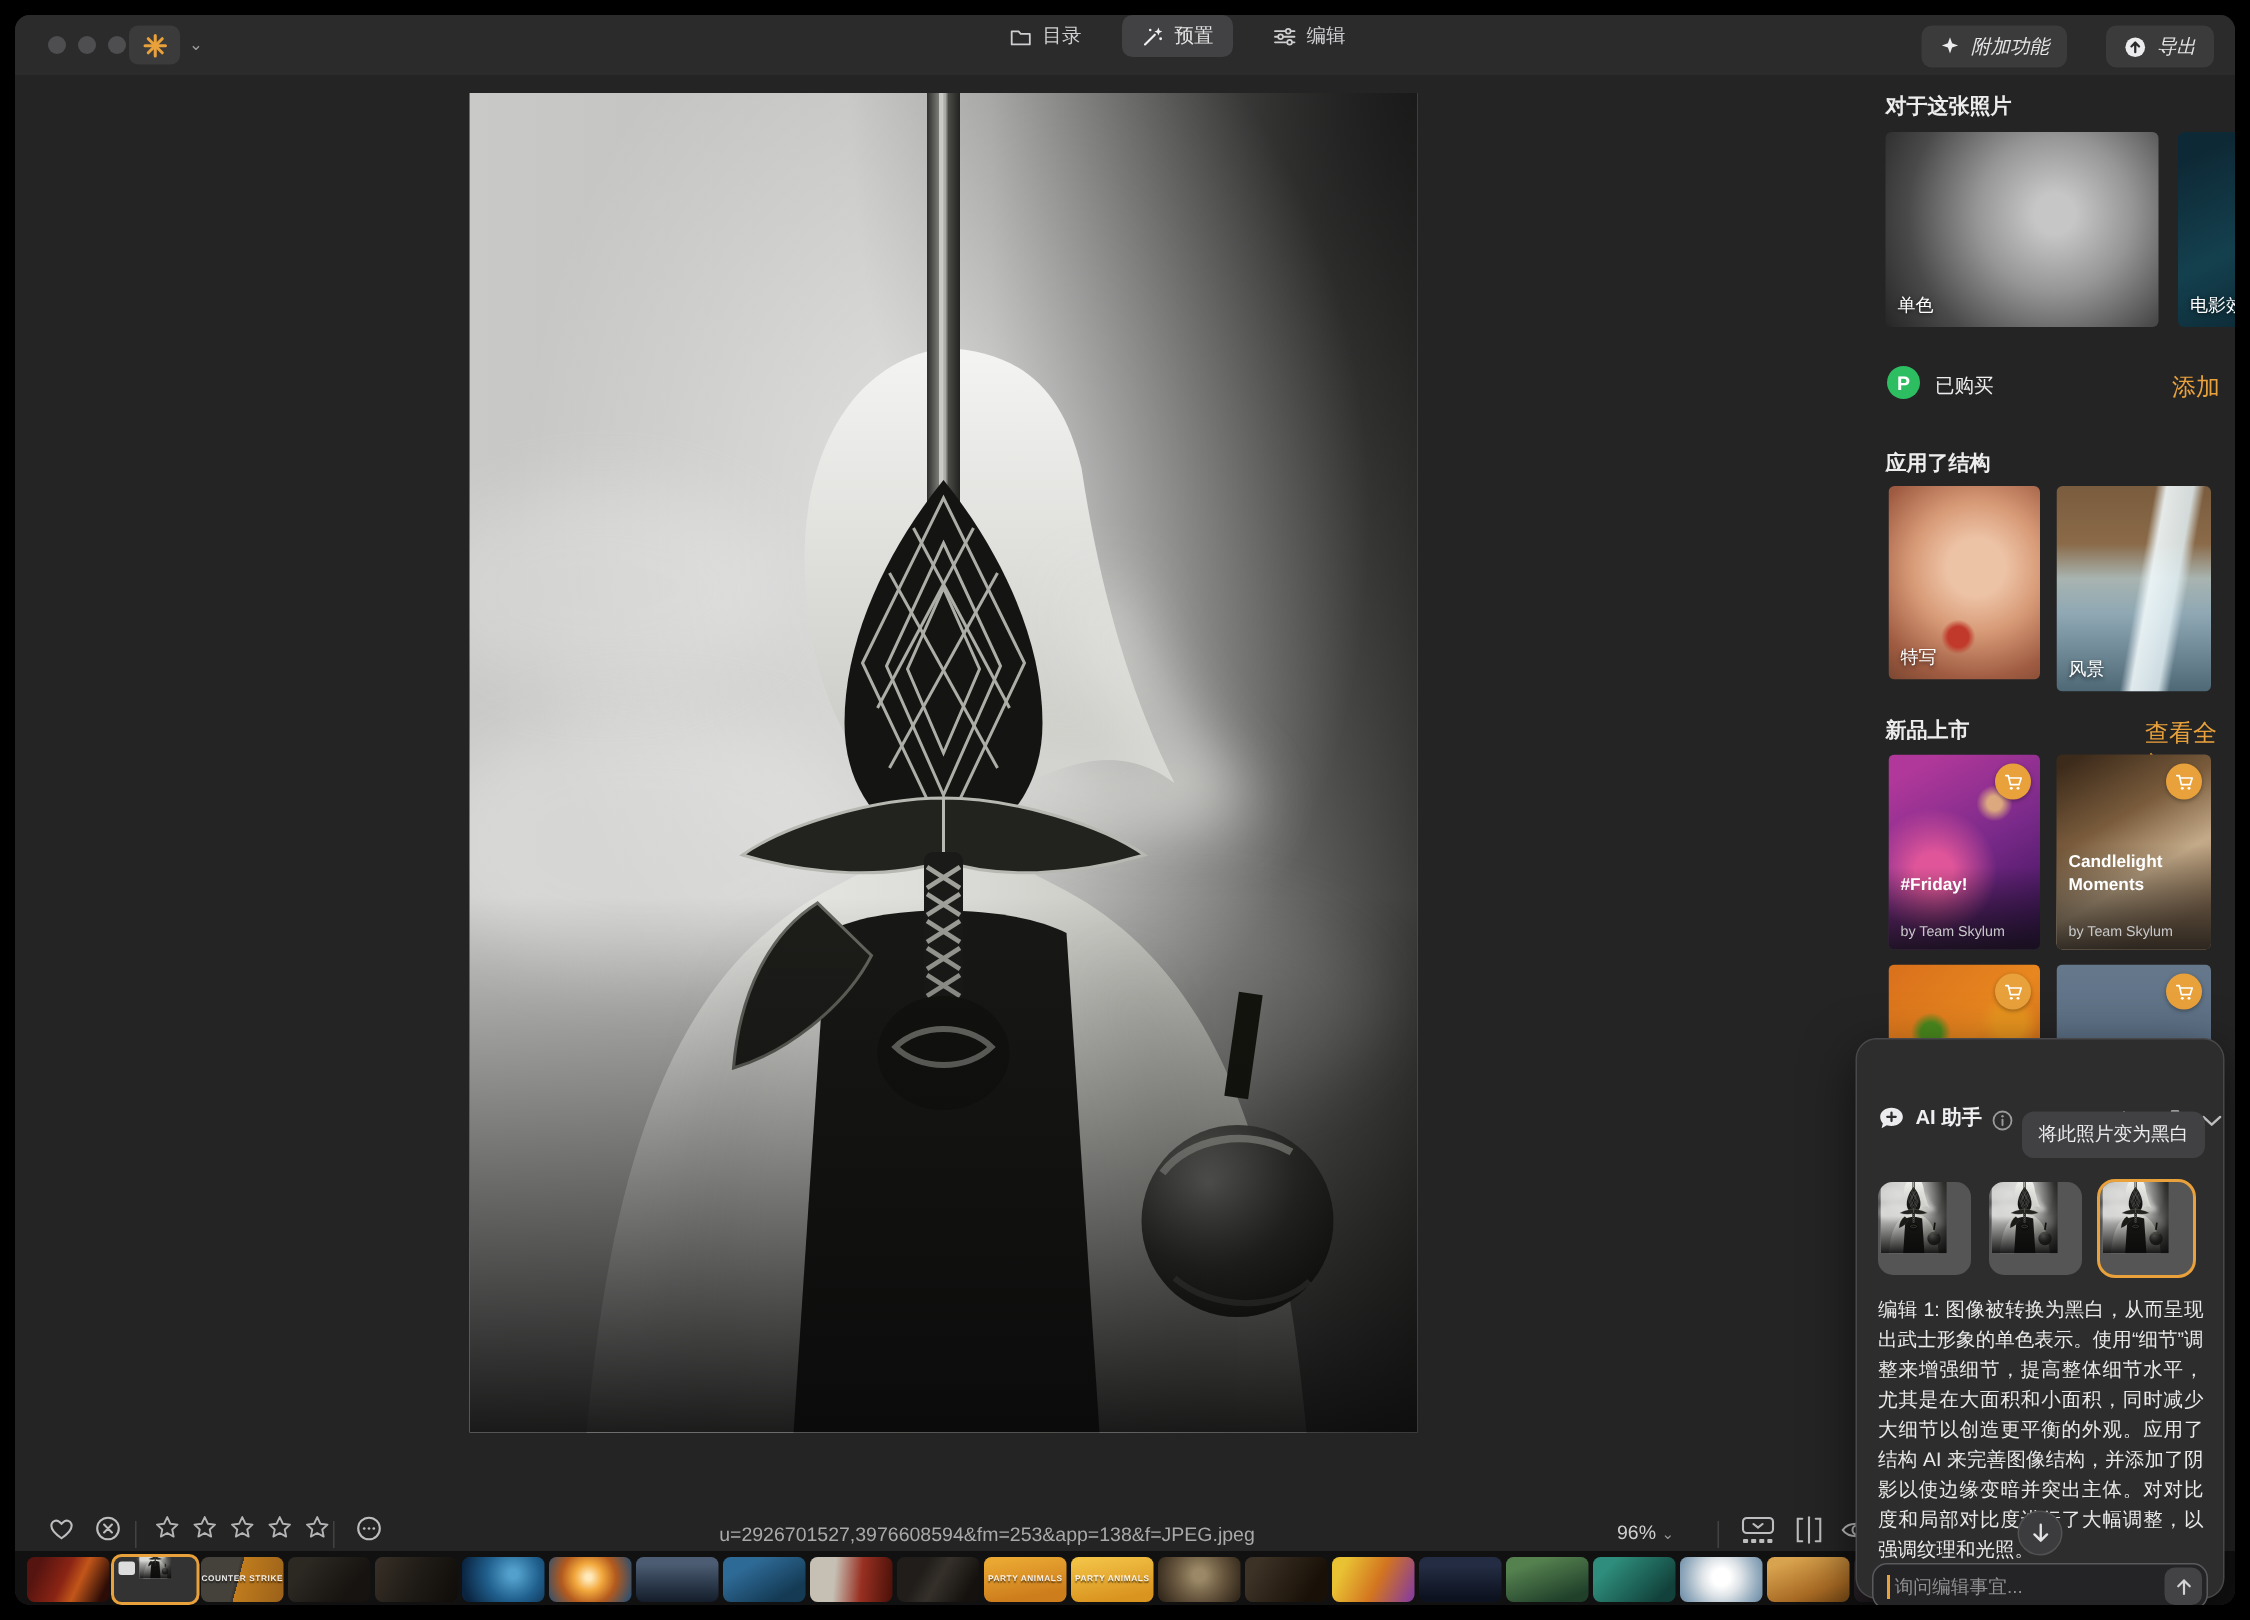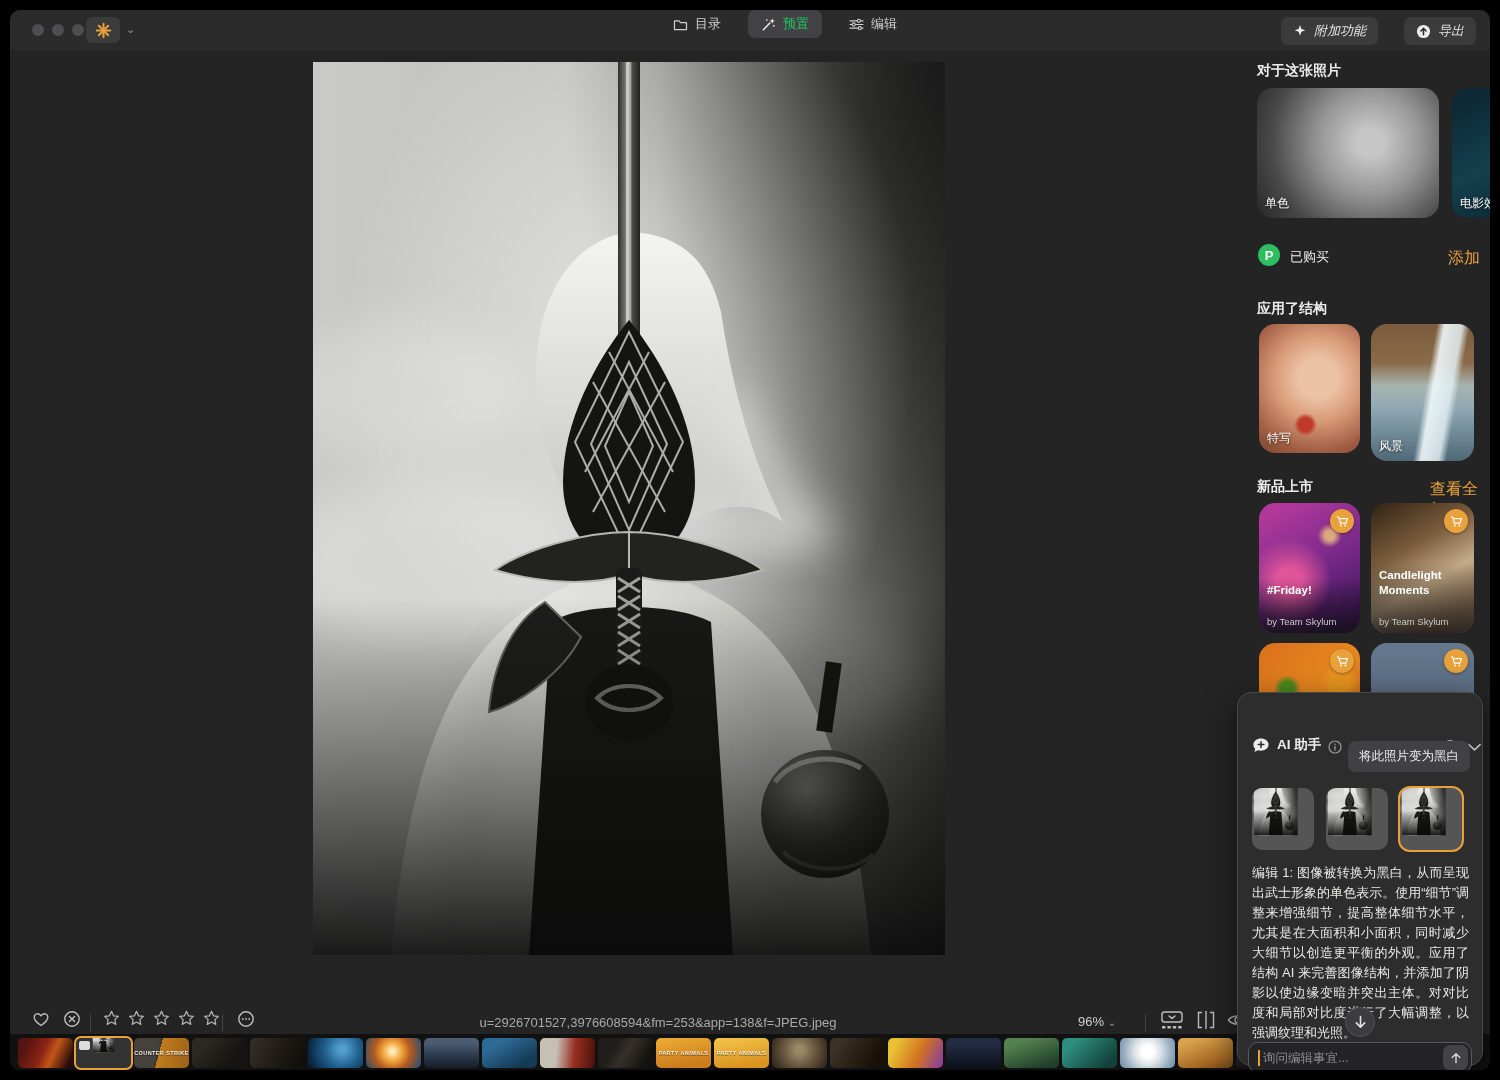--- a/index.html
+++ b/index.html
@@ -12,34 +12,34 @@
   
   .topbar { position:absolute; left:0; top:0; right:0; height:40px; background:#2b2b2c; }
   .traffic { position:absolute; left:22px; top:14px; display:flex; gap:8px; }
   .traffic i { width:12px; height:12px; border-radius:50%; background:#4e4e50; display:block; }
   .appbtn { position:absolute; left:76px; top:7px; width:34px; height:26px; background:#3b3b3c;
             border-radius:6px; display:flex; align-items:center; justify-content:center; }
   .app-chevron { position:absolute; left:116px; top:13px; color:#9a9a9c; font-size:11px; }
   .tabs { position:absolute; left:650px; top:0; height:40px; display:flex; align-items:flex-start; gap:14px; }
   .tab { display:flex; align-items:center; gap:7px; padding:5px 13px; border-radius:7px;
          color:#cfcfd1; font-size:13px; cursor:default; }
-  .tab.active { background:#424244; color:#22c55e; }
+  .tab.active { background:#424244; color:#e5e5e5; }
   .tab svg { display:block; }
   .topbtns { position:absolute; right:14px; top:7px; display:flex; gap:26px;font-style:italic; }
   .topbtn { display:flex; align-items:center; gap:7px; background:#3b3b3c; border-radius:7px;
             padding:5px 12px; color:#e4e4e6; font-size:13px; }
 
   
   .photo { position:absolute; left:303px; top:52px; width:632px; height:893px; background:#777; }
   .photo svg { display:block; }
 
   
   .side-head { position:absolute; font-size:14px; font-weight:bold; color:#ededee; }
   .accent-link { position:absolute; font-size:16px; color:#E9A13B; cursor:default; }
-  .card { position:absolute; border-radius:16px; overflow:hidden; background:#333; }
+  .card { position:absolute; border-radius:4px; overflow:hidden; background:#333; }
   .card-label { position:absolute; left:8px; bottom:6px; font-size:12px; color:#fff;
                 text-shadow:0 1px 3px rgba(0,0,0,.7); }
   .cart-badge { position:absolute; top:6px; right:6px; width:24px; height:24px; border-radius:50%;
                 background:#E9A13B; display:flex; align-items:center; justify-content:center;
                 box-shadow:0 1px 3px rgba(0,0,0,.35); }
   .card-overlay { position:absolute; left:0; right:0; bottom:0; padding:5px 8px 6px;
                   background:linear-gradient(0deg,rgba(15,15,15,.78),rgba(15,15,15,0)); }
   .card-title { font-size:11.5px; font-weight:bold; color:#fff; line-height:1.25; }
   .card-author { font-size:9.5px; color:#c9c9cb; margin-top:19px; }
   .purchased-icon { position:absolute; left:1248px; top:234px; width:22px; height:22px; border-radius:50%;

